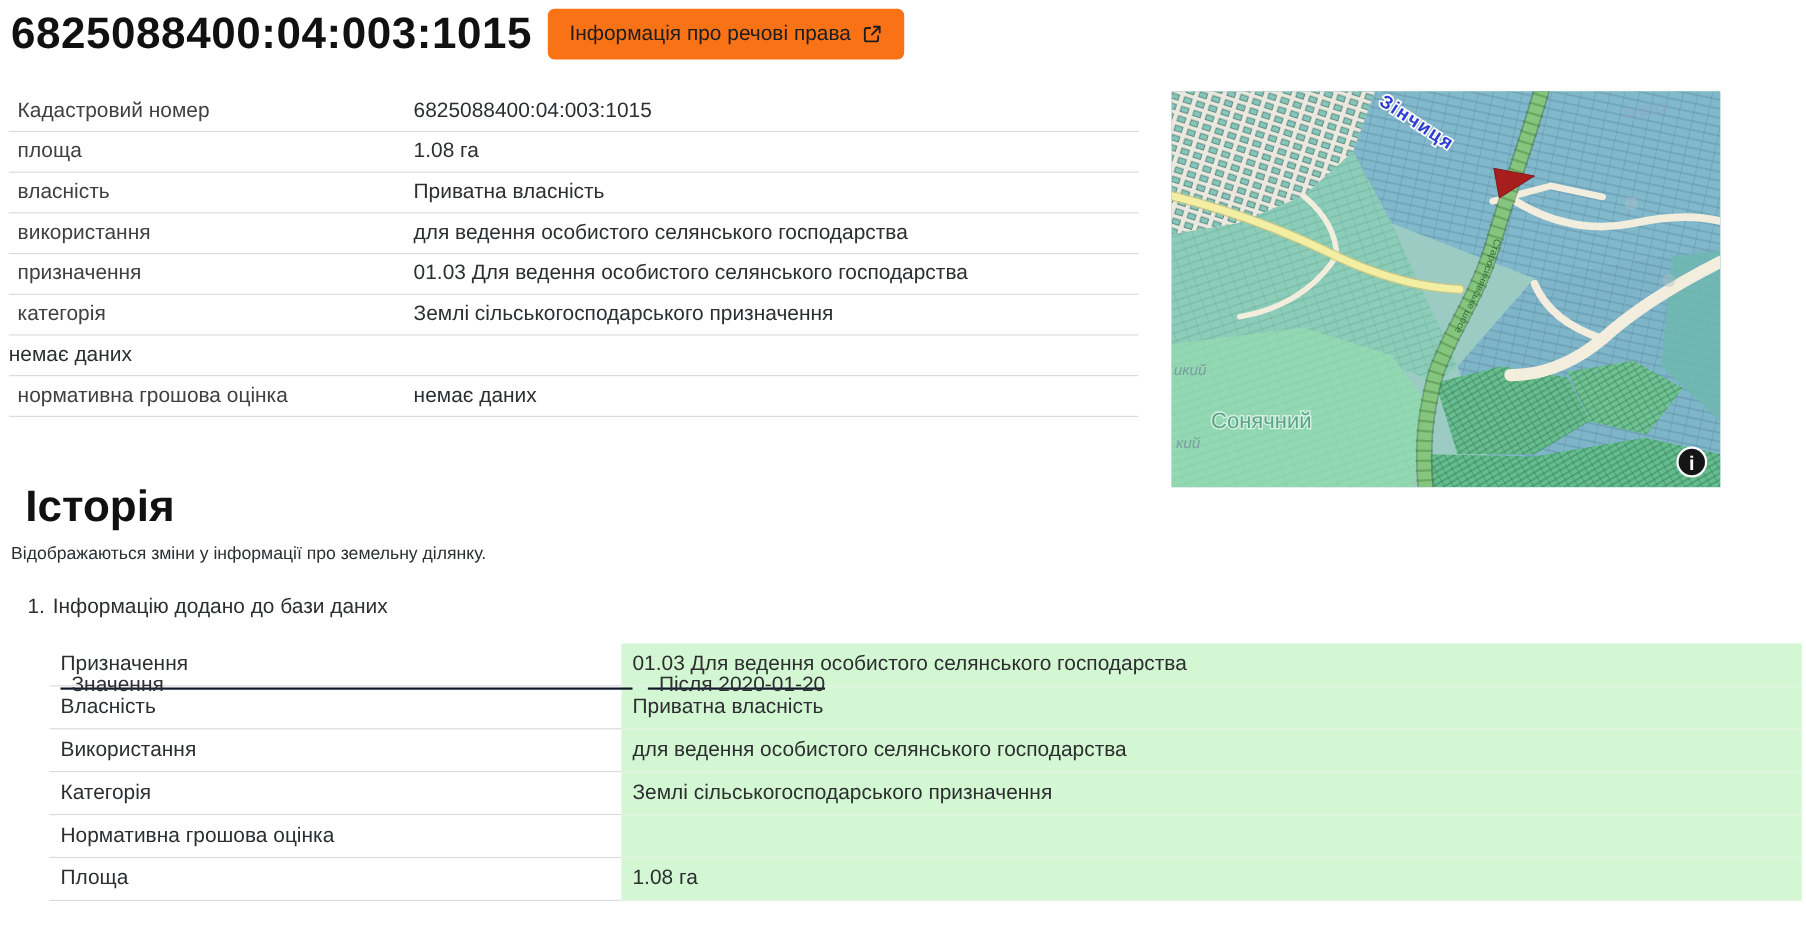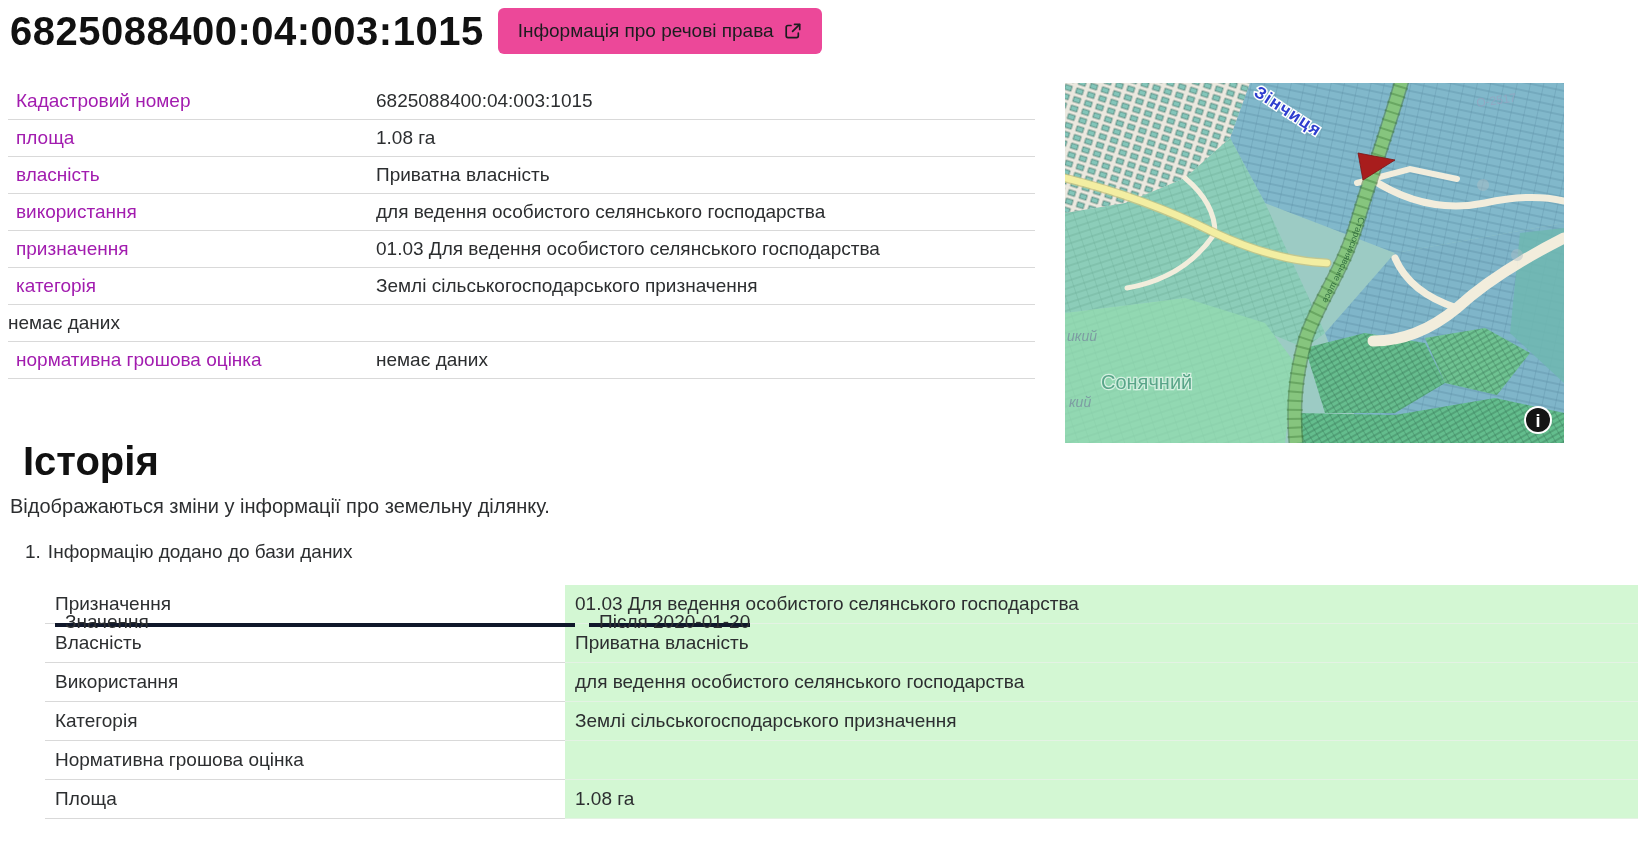--- a/index.html
+++ b/index.html
@@ -5,43 +5,43 @@
   html,body{margin:0;padding:0;background:#fff;}
   body{
     width:1642px;height:863px;overflow:hidden;position:relative;
     font-family:"Liberation Sans","DejaVu Sans",sans-serif;
     color:#2c2e30;-webkit-font-smoothing:antialiased;
   }
   
   .header{position:absolute;left:10px;top:4px;display:flex;align-items:center;gap:14px;}
   .page-title{font-size:40px;font-weight:700;letter-spacing:.5px;color:#111;line-height:54px;white-space:nowrap;}
   .rights-btn{
-    display:flex;align-items:center;gap:10px;background:#ec4899;border:none;border-radius:6px;
+    display:flex;align-items:center;gap:10px;background:#f97316;border:none;border-radius:6px;
     height:46px;padding:0 20px;font-size:19px;color:#1b1d1f;cursor:pointer;white-space:nowrap;
     font-family:inherit;
   }
   .rights-btn svg{display:block;}
   
   .details{position:absolute;left:8px;top:83px;width:1027px;}
   .drow{display:flex;align-items:center;height:36px;border-bottom:1px solid #d9d9d9;font-size:19px;}
-  .drow .dlabel{width:360px;padding-left:8px;color:#a21caf;flex:none;}
+  .drow .dlabel{width:360px;padding-left:8px;color:#404040;flex:none;}
   .drow .dvalue{flex:1;color:#2c2e30;}
   
   .map{position:absolute;left:1065px;top:83px;width:499px;height:360px;overflow:hidden;background:#9ccbc4;}
   .map svg{display:block;}
   
   .history-heading{position:absolute;left:10px;top:438px;font-size:40px;font-weight:700;color:#111;line-height:46px;margin-left:13px;}
-  .history-desc{position:absolute;left:10px;top:495px;font-size:20px;color:#2c2e30;}
+  .history-desc{position:absolute;left:10px;top:495px;font-size:16px;color:#2c2e30;}
   .history-entry-title{position:absolute;left:25px;top:541px;display:flex;gap:7px;font-size:19px;color:#2c2e30;}
   .history-table{position:absolute;left:45px;top:585px;width:1593px;}
   .hrow{display:flex;align-items:stretch;font-size:19px;}
   .hrow .hlabel{width:520px;flex:none;display:flex;align-items:center;padding-left:10px;box-sizing:border-box;border-bottom:1px solid #d9d9d9;}
   .hrow .hvalue{flex:1;display:flex;align-items:center;padding-left:10px;border-bottom:1px solid #d9d9d9;}
   .hrow.header{height:38px;}
-  .hrow.header .hlabel,.hrow.header .hvalue{border-bottom:4px solid #0f172a;margin-top:32px;}
+  .hrow.header .hlabel,.hrow.header .hvalue{border-bottom:2px solid #0f172a;margin-top:32px;}
   .hrow.green{height:39px;}
   .hrow.green .hvalue{background:#d3f7d3;border-bottom:1px solid #e4f2e4;}
 </style>
 </head>
 <body>
 
 <div class="header">
   <div class="page-title">6825088400:04:003:1015</div>
   <button class="rights-btn">
     <span>Інформація про речові права</span>

